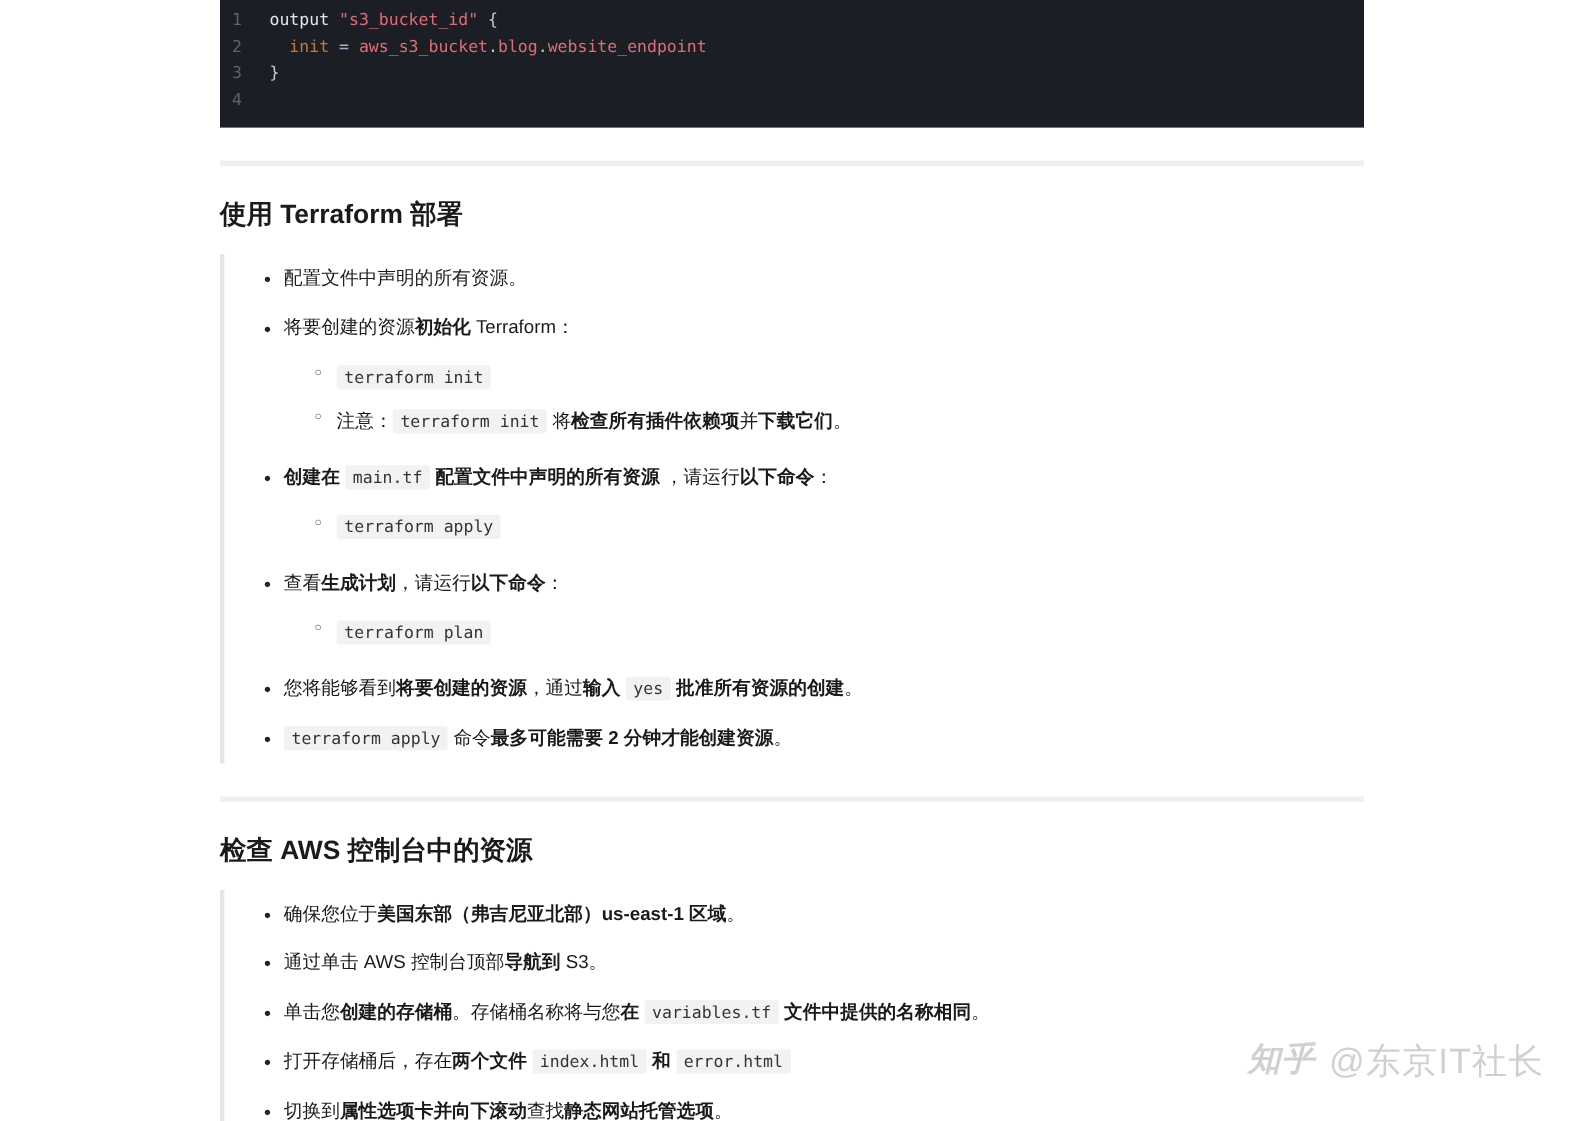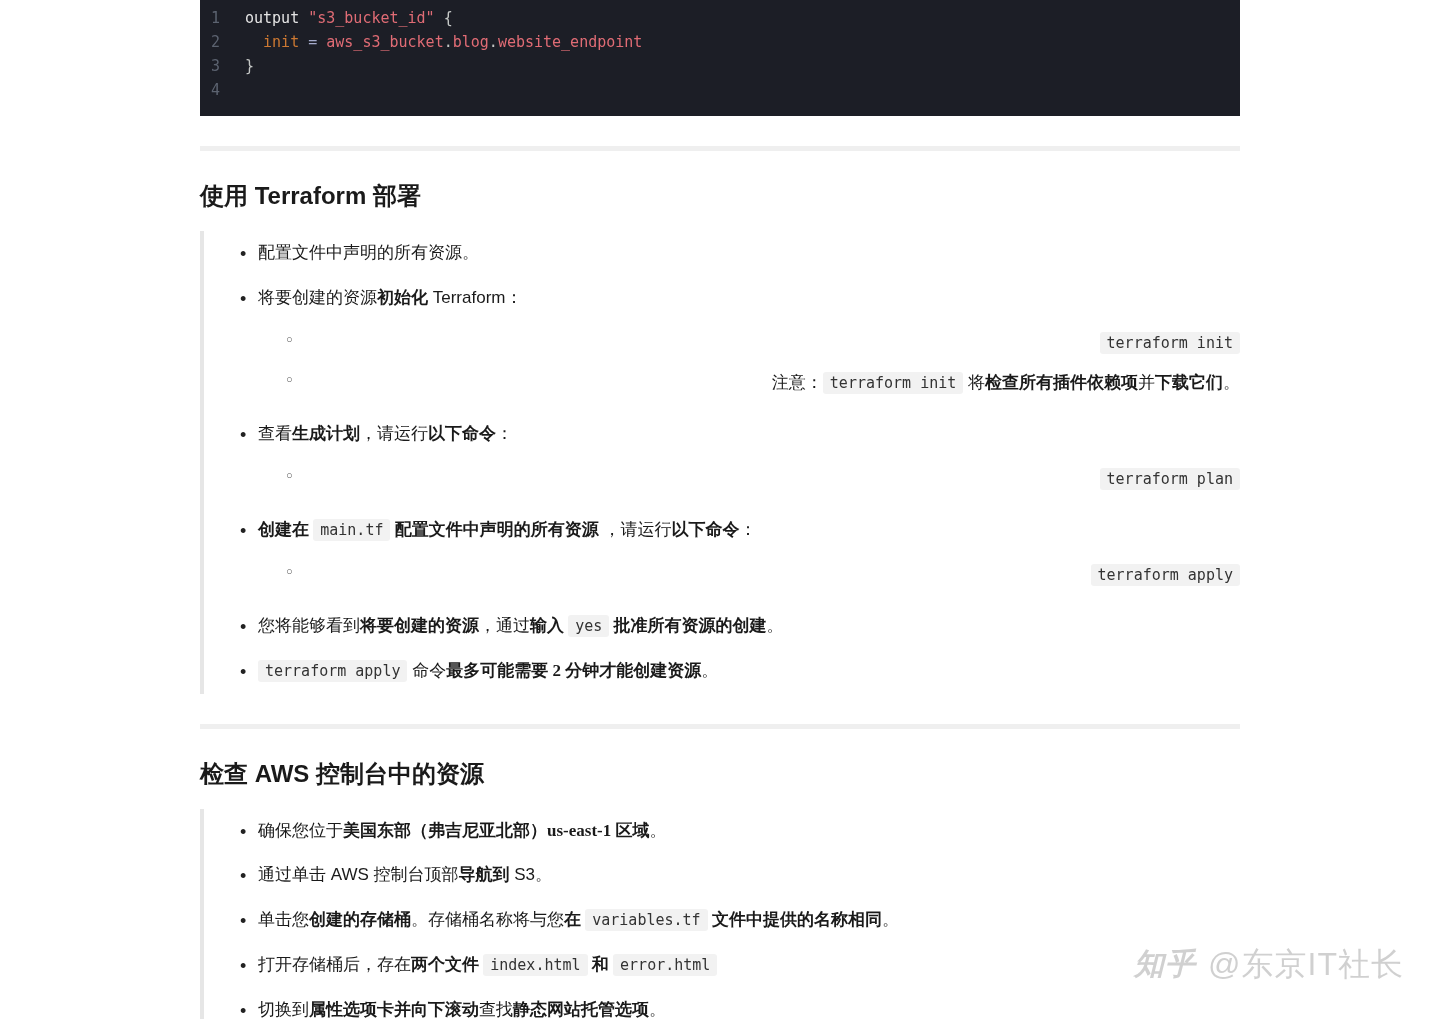--- a/index.html
+++ b/index.html
@@ -72,36 +72,35 @@
       position: absolute;
       left: -4px;
       top: 8px;
       font-size: 18px;
       color: #222;
     }
     ul.inner {
       list-style: none;
       padding-left: 34px;
       margin-top: 10px;
-      text-align: right;
     }
     ul.inner > li {
       position: relative;
       padding: 6px 0 6px 14px;
       font-size: 17px;
     }
     ul.inner > li::before {
       content: "○";
       position: absolute;
       left: -6px;
       top: 7px;
       font-size: 11px;
       color: #555;
     }
-    b, strong { font-weight: 700; font-family: Liberation Serif, serif; }
+    b, strong { font-weight: 700; }
     code.inline {
       background: #f2f2f2;
       padding: 2px 7px;
       border-radius: 3px;
       font-family: "Menlo", "Consolas", monospace;
       font-size: 15px;
       color: #333;
     }
     .watermark {
       position: fixed;
@@ -150,25 +149,25 @@
   <hr class="section-divider">
 
   <h2>使用 Terraform 部署</h2>
   <blockquote class="steps">
     <ul class="outer" id="section1-list">
         <li><span>配置文件中声明的所有资源。</span></li>
         <li><span>将要创建的资源</span><b>初始化</b><span> Terraform：</span><ul class="inner">
             <li><code class="inline">terraform init</code></li>
             <li><span>注意：</span><code class="inline">terraform init</code><span> 将</span><b>检查所有插件依赖项</b><span>并</span><b>下载它们</b><span>。</span></li>
           </ul></li>
+        <li><b>创建在 </b><code class="inline">main.tf</code><b> 配置文件中声明的所有资源</b><span> ，请运行</span><b>以下命令</b><span>：</span><ul class="inner">
+            <li><code class="inline">terraform apply</code></li>
+          </ul></li>
         <li><span>查看</span><b>生成计划</b><span>，请运行</span><b>以下命令</b><span>：</span><ul class="inner">
             <li><code class="inline">terraform plan</code></li>
-          </ul></li>
-        <li><b>创建在 </b><code class="inline">main.tf</code><b> 配置文件中声明的所有资源</b><span> ，请运行</span><b>以下命令</b><span>：</span><ul class="inner">
-            <li><code class="inline">terraform apply</code></li>
           </ul></li>
         <li><span>您将能够看到</span><b>将要创建的资源</b><span>，通过</span><b>输入 </b><code class="inline">yes</code><b> 批准所有资源的创建</b><span>。</span></li>
         <li><code class="inline">terraform apply</code><span> 命令</span><b>最多可能需要 2 分钟才能创建资源</b><span>。</span></li>
       </ul>
   </blockquote>
 
   <hr class="section-divider">
 
   <h2>检查 AWS 控制台中的资源</h2>
   <blockquote class="steps">

